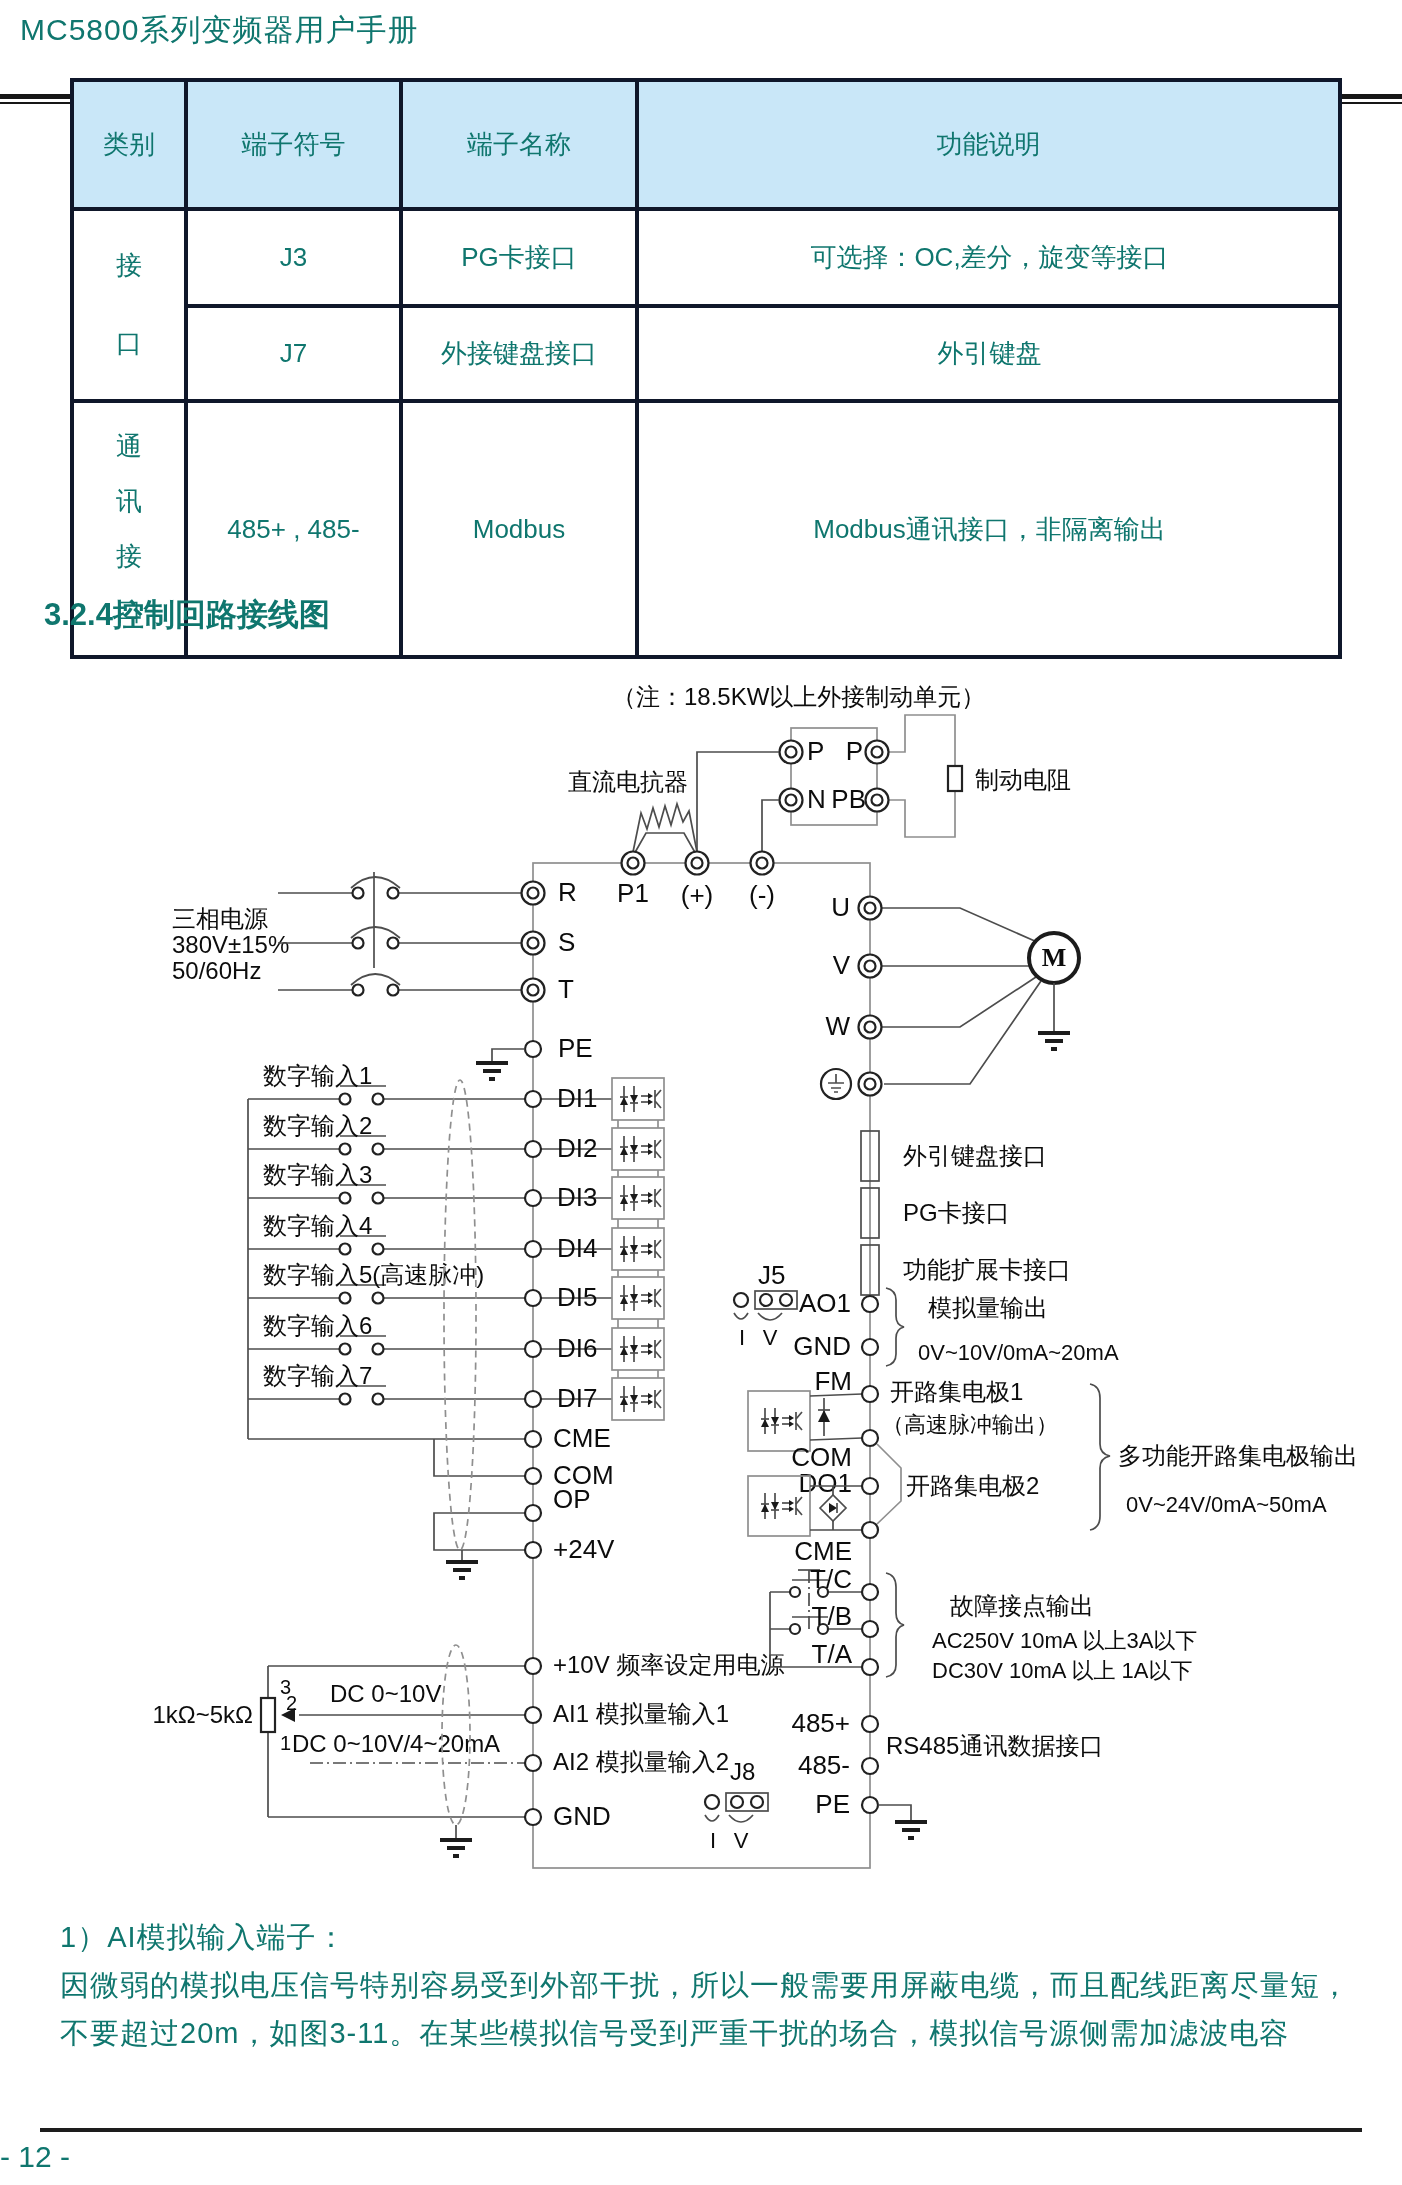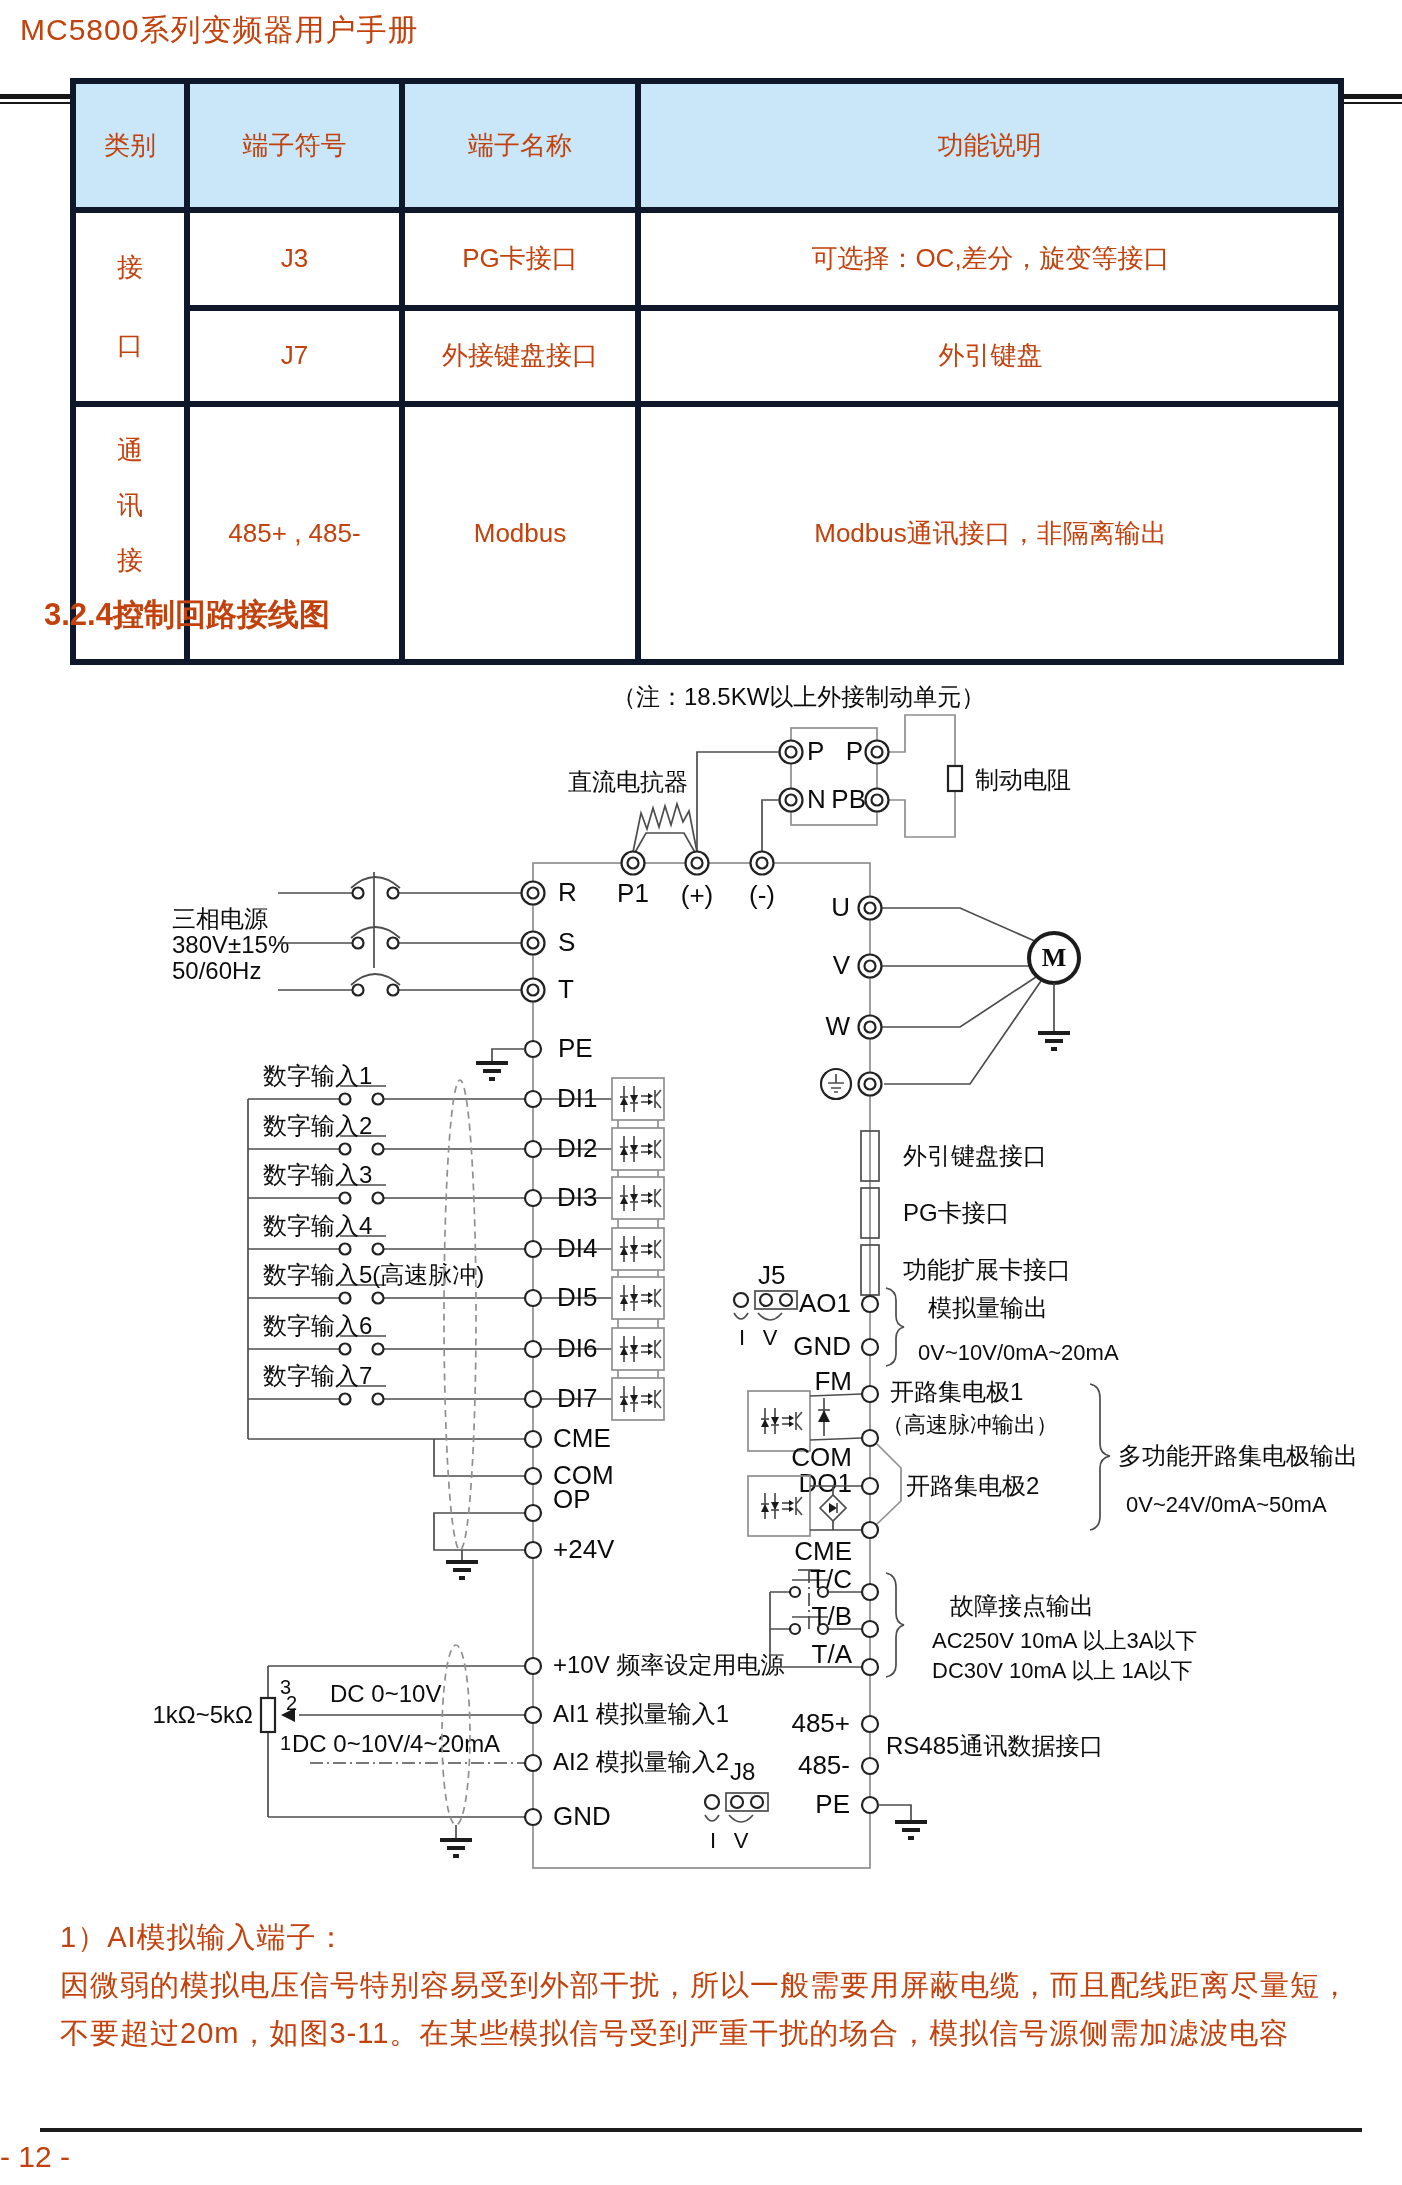--- a/index.html
+++ b/index.html
@@ -1,23 +1,23 @@
 <!DOCTYPE html>
 <html><head>
 <meta charset="utf-8">
 <style>
   html,body{margin:0;padding:0;background:#fff;}
   #page{position:relative;width:1402px;height:2185px;background:#fff;overflow:hidden;
-        font-family:"Liberation Sans",sans-serif;color:#c2410c;}
+        font-family:"Liberation Sans",sans-serif;color:#0f766e;}
   .abs{position:absolute;}
   #title{left:20px;top:10px;font-size:30px;font-weight:500;letter-spacing:1px;}
   #rule-thick{left:0;top:94px;width:1402px;height:5px;background:#161616;}
   #rule-thin{left:0;top:102px;width:1402px;height:2px;background:#161616;}
   table#termtable{border-collapse:collapse;table-layout:fixed;}
-  #termtable td,#termtable th{border:6px solid #0f172a;font-size:26px;font-weight:normal;
+  #termtable td,#termtable th{border:4px solid #0f172a;font-size:26px;font-weight:normal;
       text-align:center;vertical-align:middle;padding:16px;}
   #termtable th{background:#c9e7f8;}
   #termtable td.left{text-align:center;padding-left:18px;}
   .vcell{width:30px;margin:0 auto;word-break:break-all;line-height:78px;font-family:Liberation Serif, serif;}
   .vcell4{width:30px;margin:0 auto;word-break:break-all;line-height:55px;}
   #section-heading{left:44px;top:594px;font-size:31px;font-weight:bold;}
   .para{left:60px;font-size:29px;letter-spacing:1px;}
   #footer-rule{left:40px;top:2128px;width:1322px;height:4px;background:#1d1d1d;}
   #page-num{left:0;top:2140px;width:1402px;text-align:left;font-size:30px;}
   

